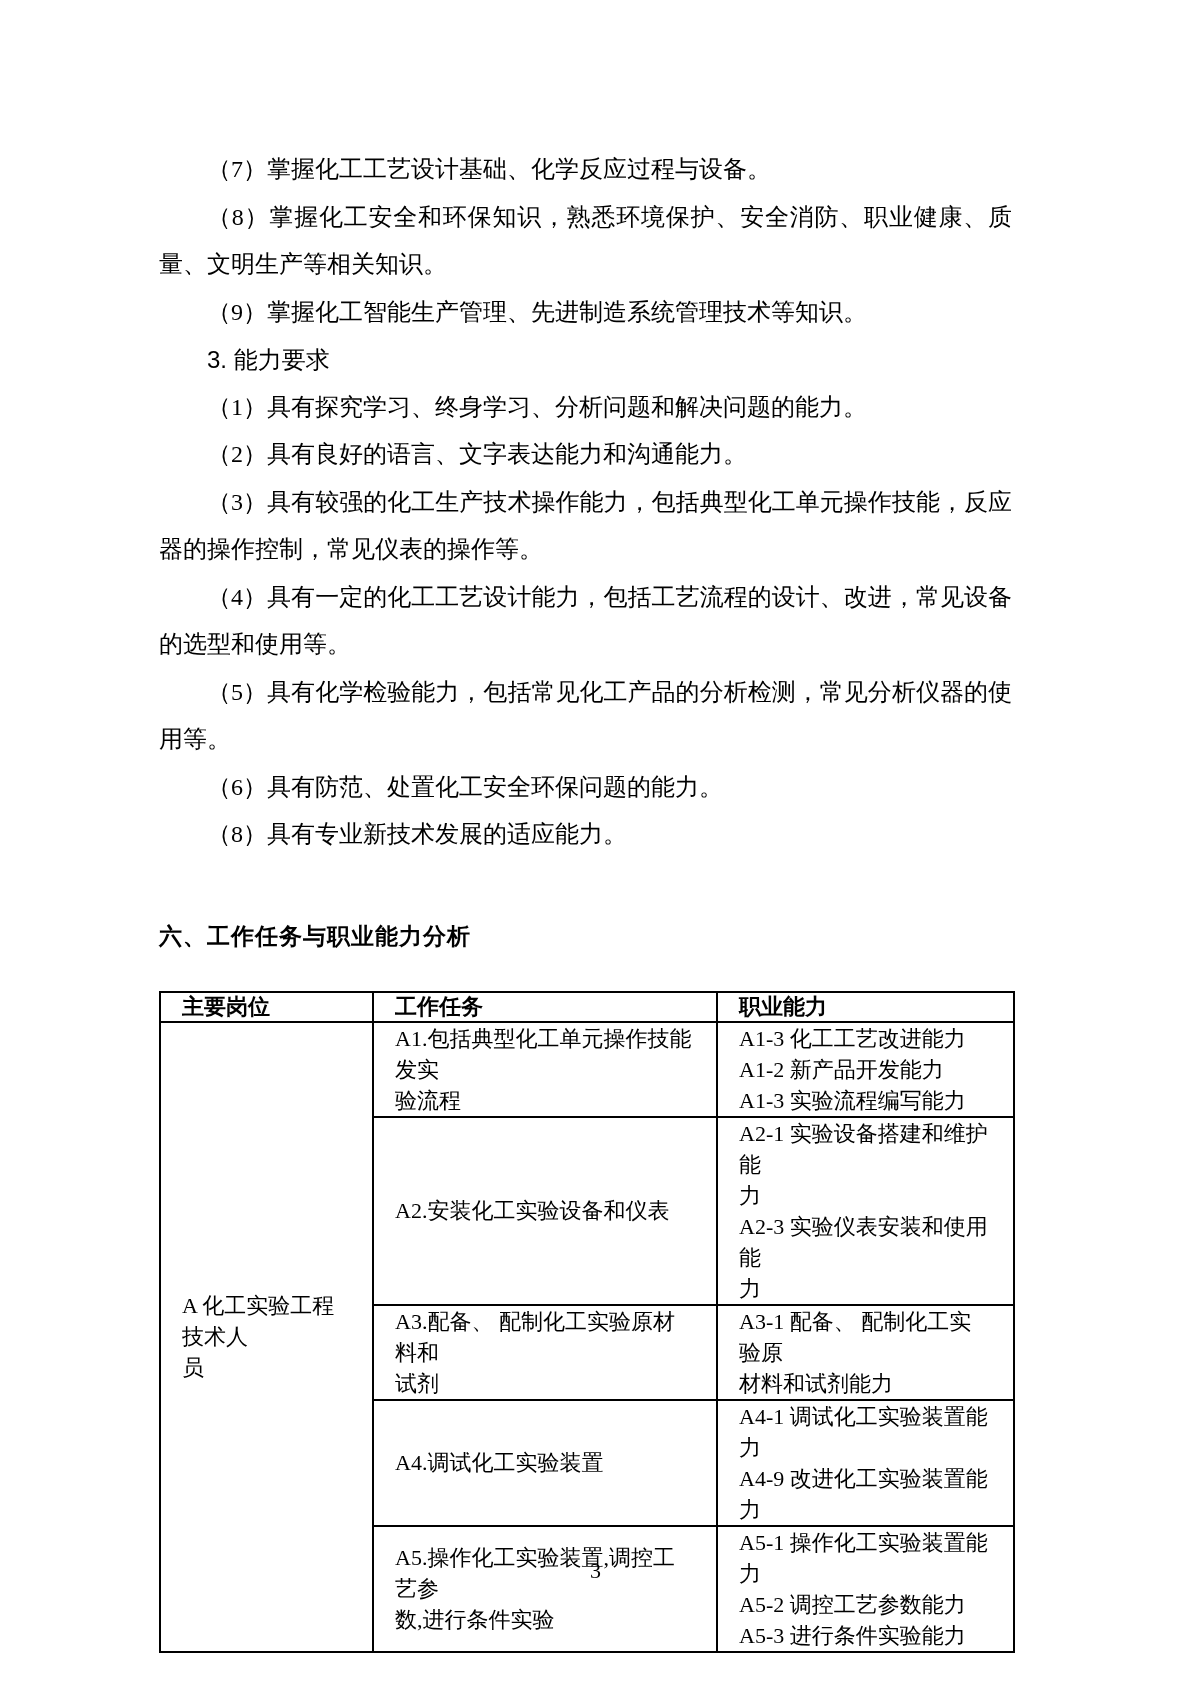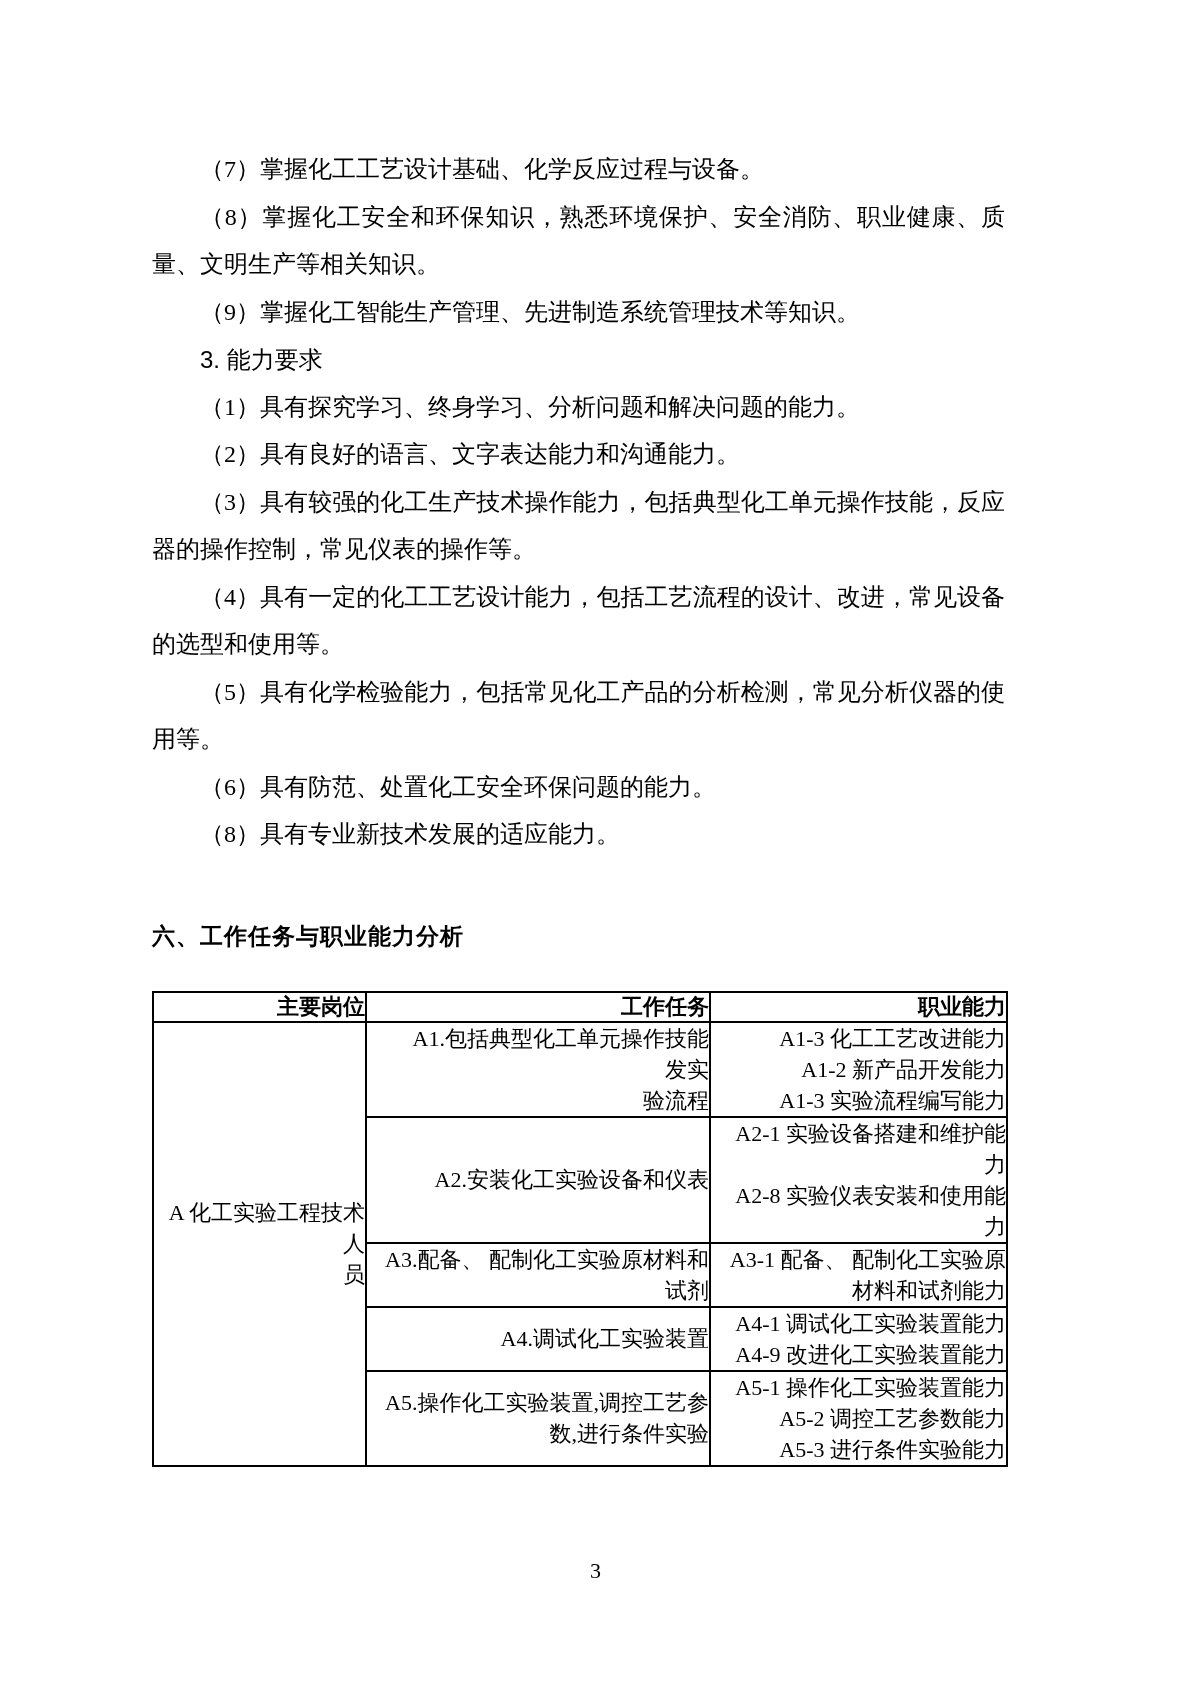--- a/index.html
+++ b/index.html
@@ -2,42 +2,42 @@
 <html><head>
 <meta charset="utf-8">
 <style>
   html,body { margin:0; padding:0; background:#e8e8e8; }
   .page {
     position:relative; width:1191px; height:1684px; margin:0 auto;
     background:#ffffff; color:#000;
     font-family:"Liberation Serif","DejaVu Serif",serif;
     overflow:hidden;
   }
-  .content { position:absolute; left:152px; top:146px; width:853px; }
+  .content { position:absolute; left:159px; top:146px; width:853px; }
   .para {
     margin:0; font-size:24px; line-height:47.5px;
     text-align:justify; text-justify:inter-ideograph;
     text-indent:2em; color:#000;
   }
   .para.bold-head {
     font-family:"Liberation Sans","DejaVu Sans",sans-serif;
     font-weight:normal; text-align:left;
   }
   .big-heading {
     margin:56px 0 0 0; font-size:23px; line-height:42px; font-weight:bold;
     font-family:"Liberation Sans","DejaVu Sans",sans-serif; color:#000;
     letter-spacing:1px;
   }
   table.analysis {
     margin-top:34px; border-collapse:collapse; table-layout:fixed;
     width:854px;
   }
   table.analysis th, table.analysis td {
-    border:2px solid #000; padding:0 0;
-    text-align:right; vertical-align:middle;
+    border:2px solid #000; padding:0 21px;
+    text-align:left; vertical-align:middle;
     font-size:22px; line-height:31px; color:#000;
     overflow:hidden;
   }
   table.analysis th {
     font-weight:bold; height:28px; line-height:28px;
     font-size:22px;
   }
   .r1 td { height:91px; }
   .r2 td { height:124px; }
   .r3 td { height:56px;border-radius:8px; }
@@ -99,21 +99,21 @@
           <span class="cell-line">A1-3 实验流程编写能力</span>
         </td>
       </tr>
       <tr class="r2">
         <td>
           <span class="cell-line">A2.安装化工实验设备和仪表</span>
         </td>
         <td>
           <span class="cell-line">A2-1 实验设备搭建和维护能</span>
           <span class="cell-line">力</span>
-          <span class="cell-line">A2-8 实验仪表安装和使用能</span>
+          <span class="cell-line">A2-3 实验仪表安装和使用能</span>
           <span class="cell-line">力</span>
         </td>
       </tr>
       <tr class="r3">
         <td>
           <span class="cell-line">A3.配备、 配制化工实验原材料和</span>
           <span class="cell-line">试剂</span>
         </td>
         <td>
           <span class="cell-line">A3-1 配备、 配制化工实验原</span>

